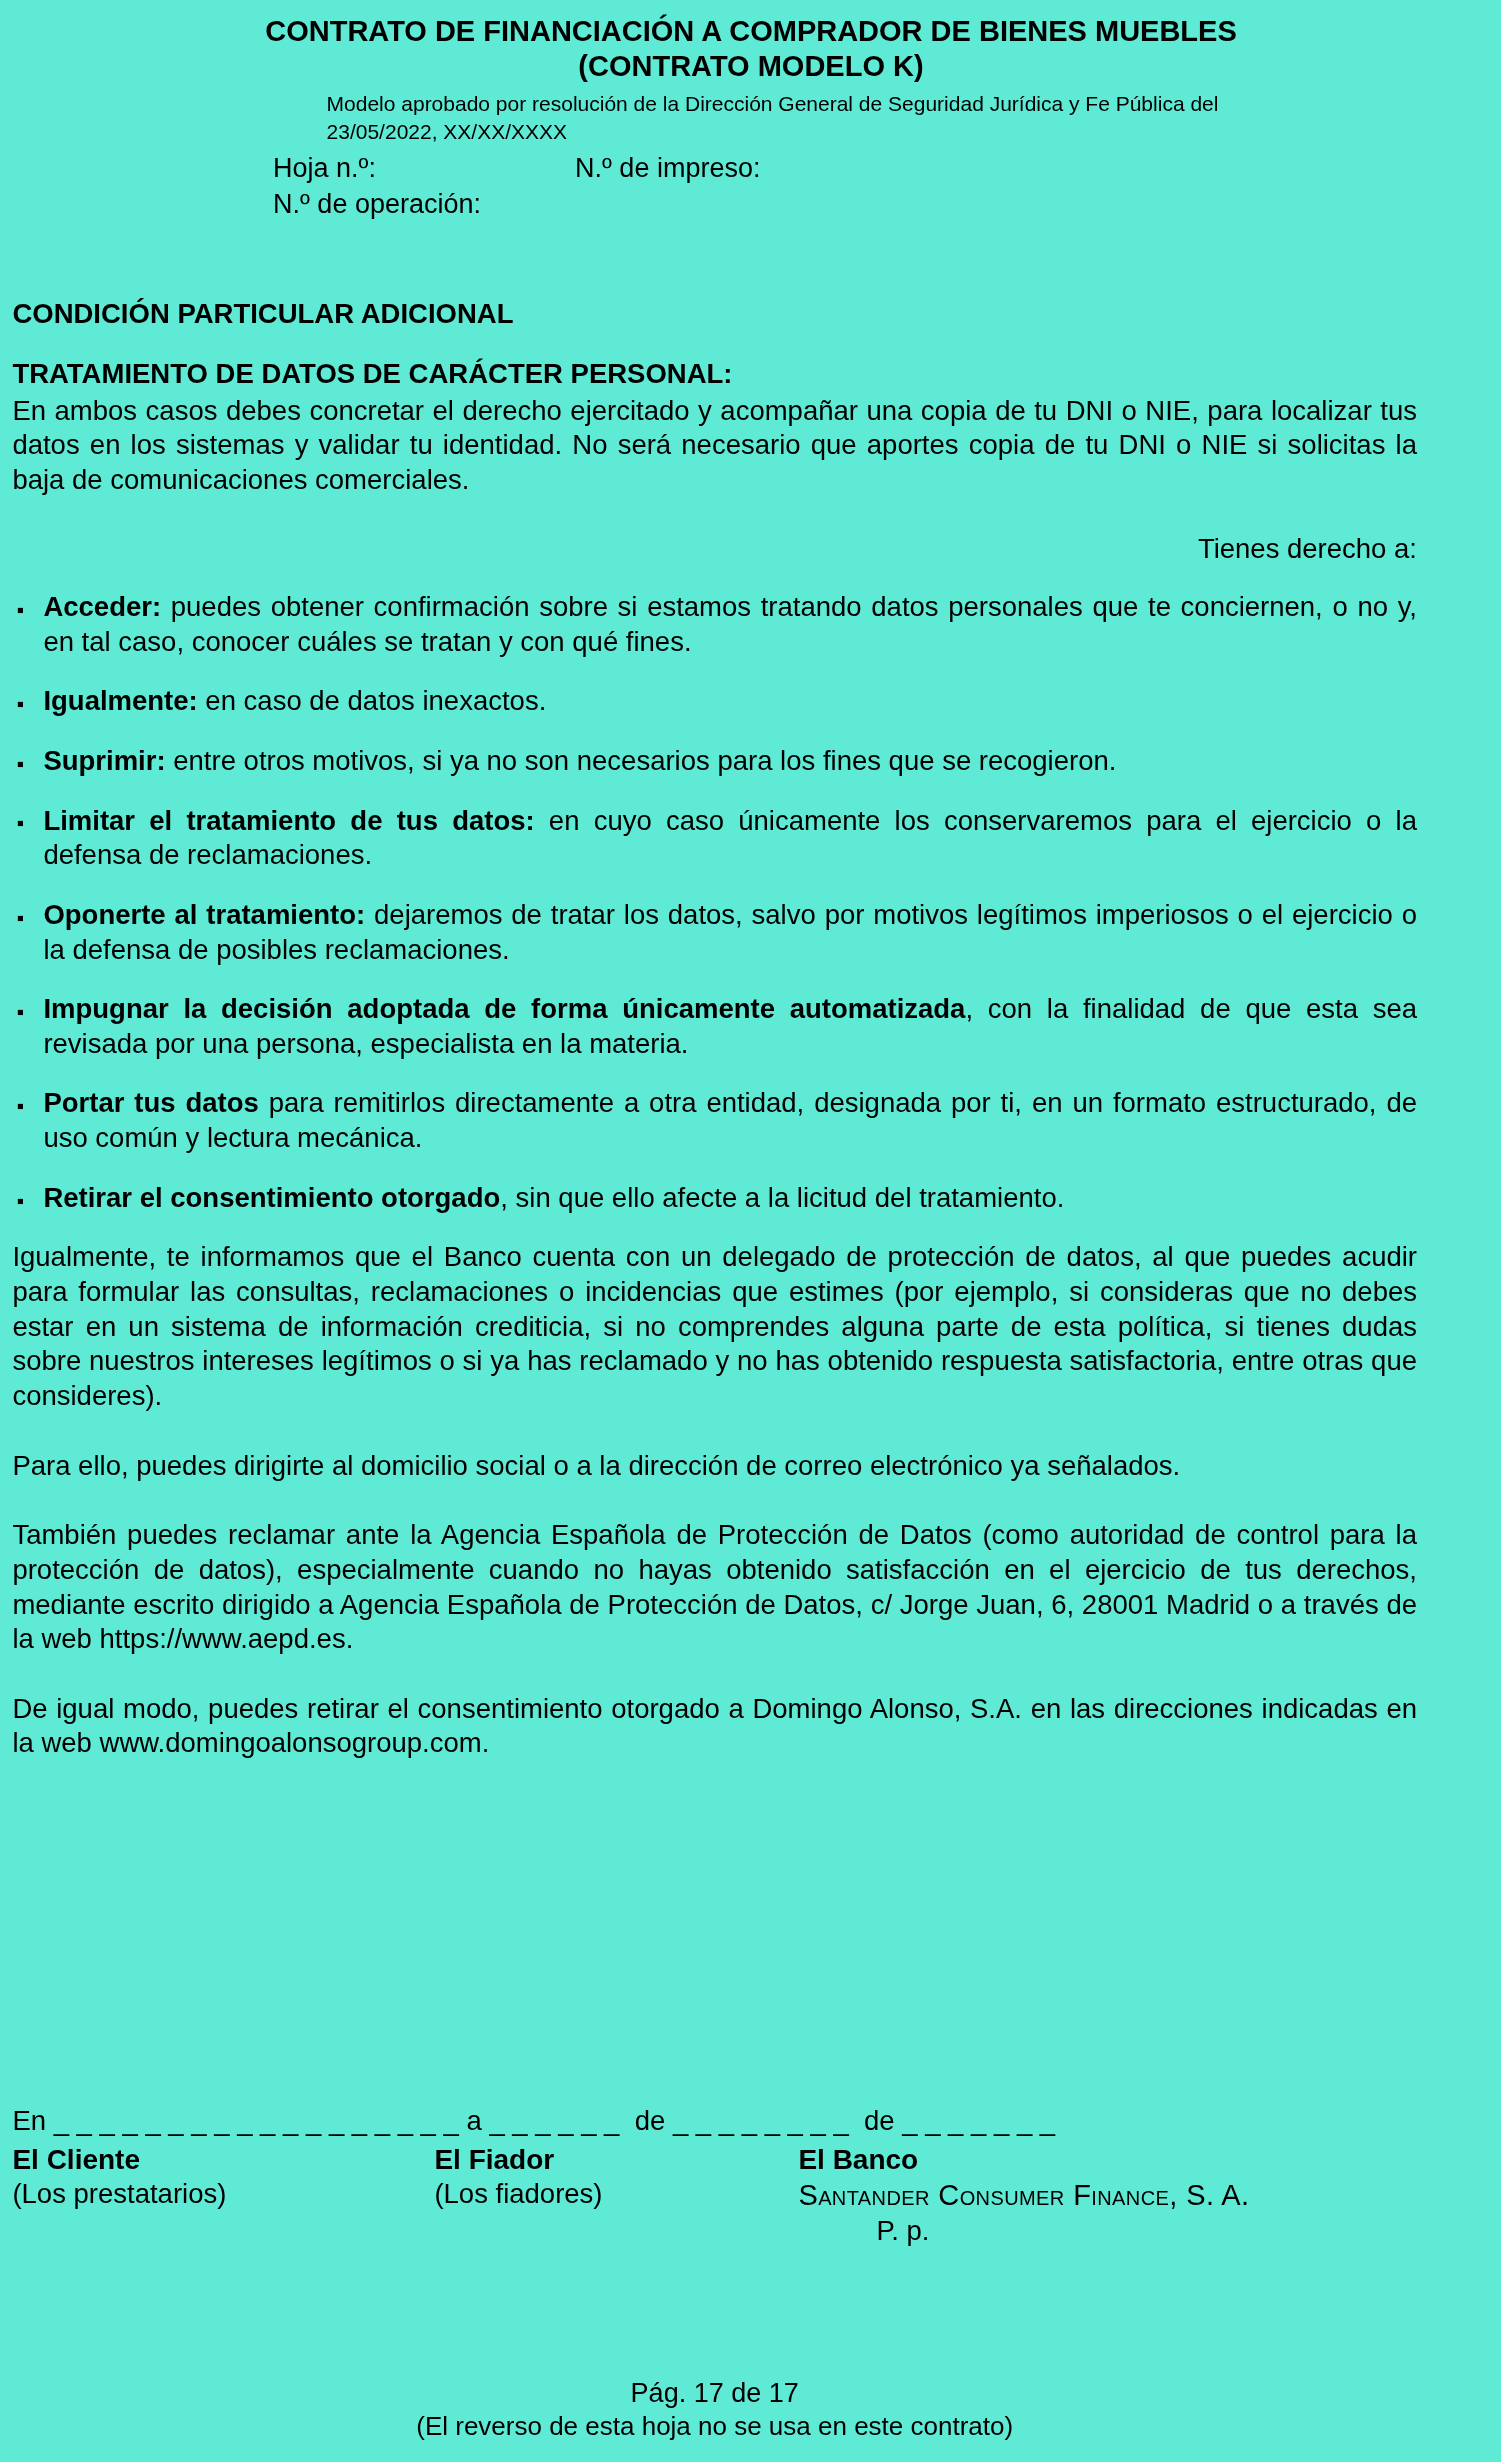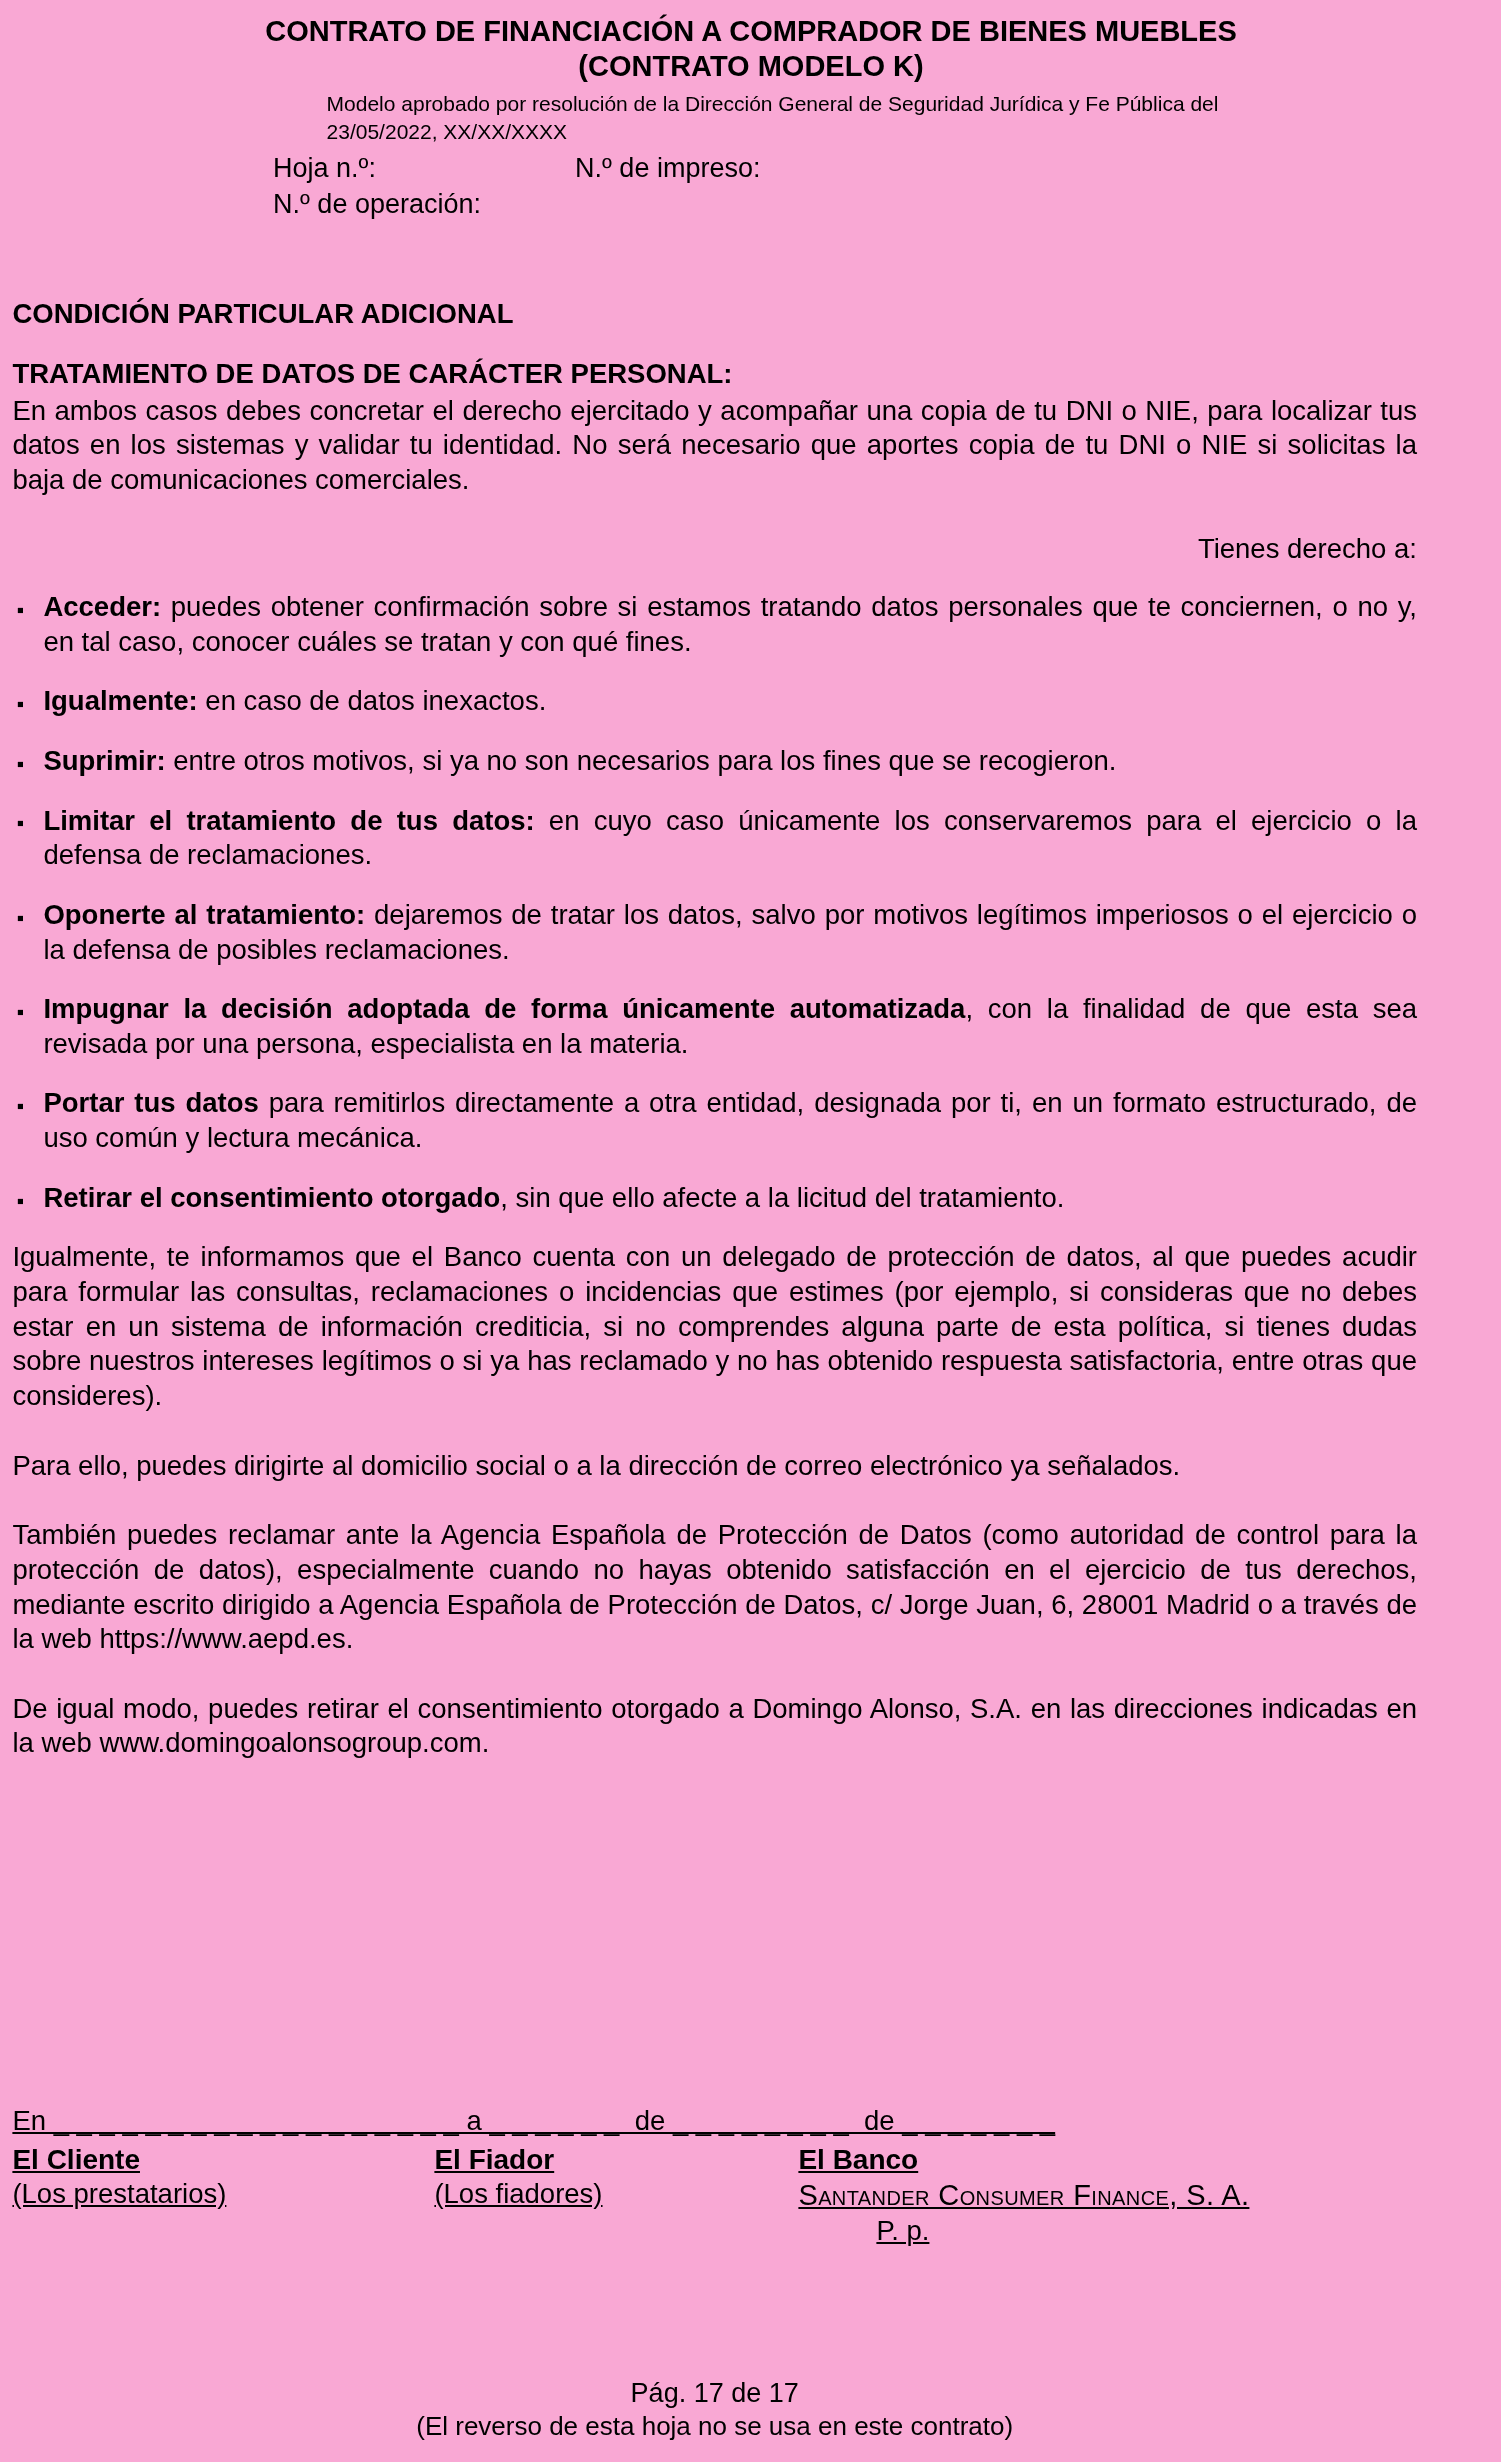--- a/index.html
+++ b/index.html
@@ -2,21 +2,21 @@
 <html style="font-size:14px"><head>
 <meta charset="utf-8">
 <style>
   * { margin: 0; padding: 0; box-sizing: border-box; }
   html, body { background: #e8e8e8; }
   .page {
     position: relative;
     width: 1502px;
     height: 2462px;
     margin: 0 auto;
-    background: #f9a8d4;
+    background: #5eead4;
     color: #000000;
     font-family: "Liberation Sans", "DejaVu Sans", sans-serif;
     font-size: 27.5px;
     line-height: 1.26;
     overflow: hidden;
   }
 
   
   .doc-header { text-align: center; padding-top: 14px; }
   .doc-title { font-weight: bold; font-size: 29px; line-height: 1.22; }
@@ -58,21 +58,20 @@
     line-height: 35px;
   }
   .b { font-weight: bold; }
 
   
   .signature {
     position: absolute;
     left: 12.4px;
     right: 24px;
     top: 2104px;
-    text-decoration: underline;
   }
   .sig-line { white-space: pre-wrap; margin-bottom: 3.5px; }
   .sig-cols { display: flex; align-items: flex-start; }
   .sig-col.col1 { width: 422px; }
   .sig-col.col2 { width: 364px; }
   .sig-col.col3 { flex: 1; }
   .sig-title { font-weight: bold; font-size: 28px; line-height: 1.25; }
   .bank-name { font-variant: small-caps; font-size: 29px; letter-spacing: 0.4px; }
   .pp { padding-left: 78px; }
 

